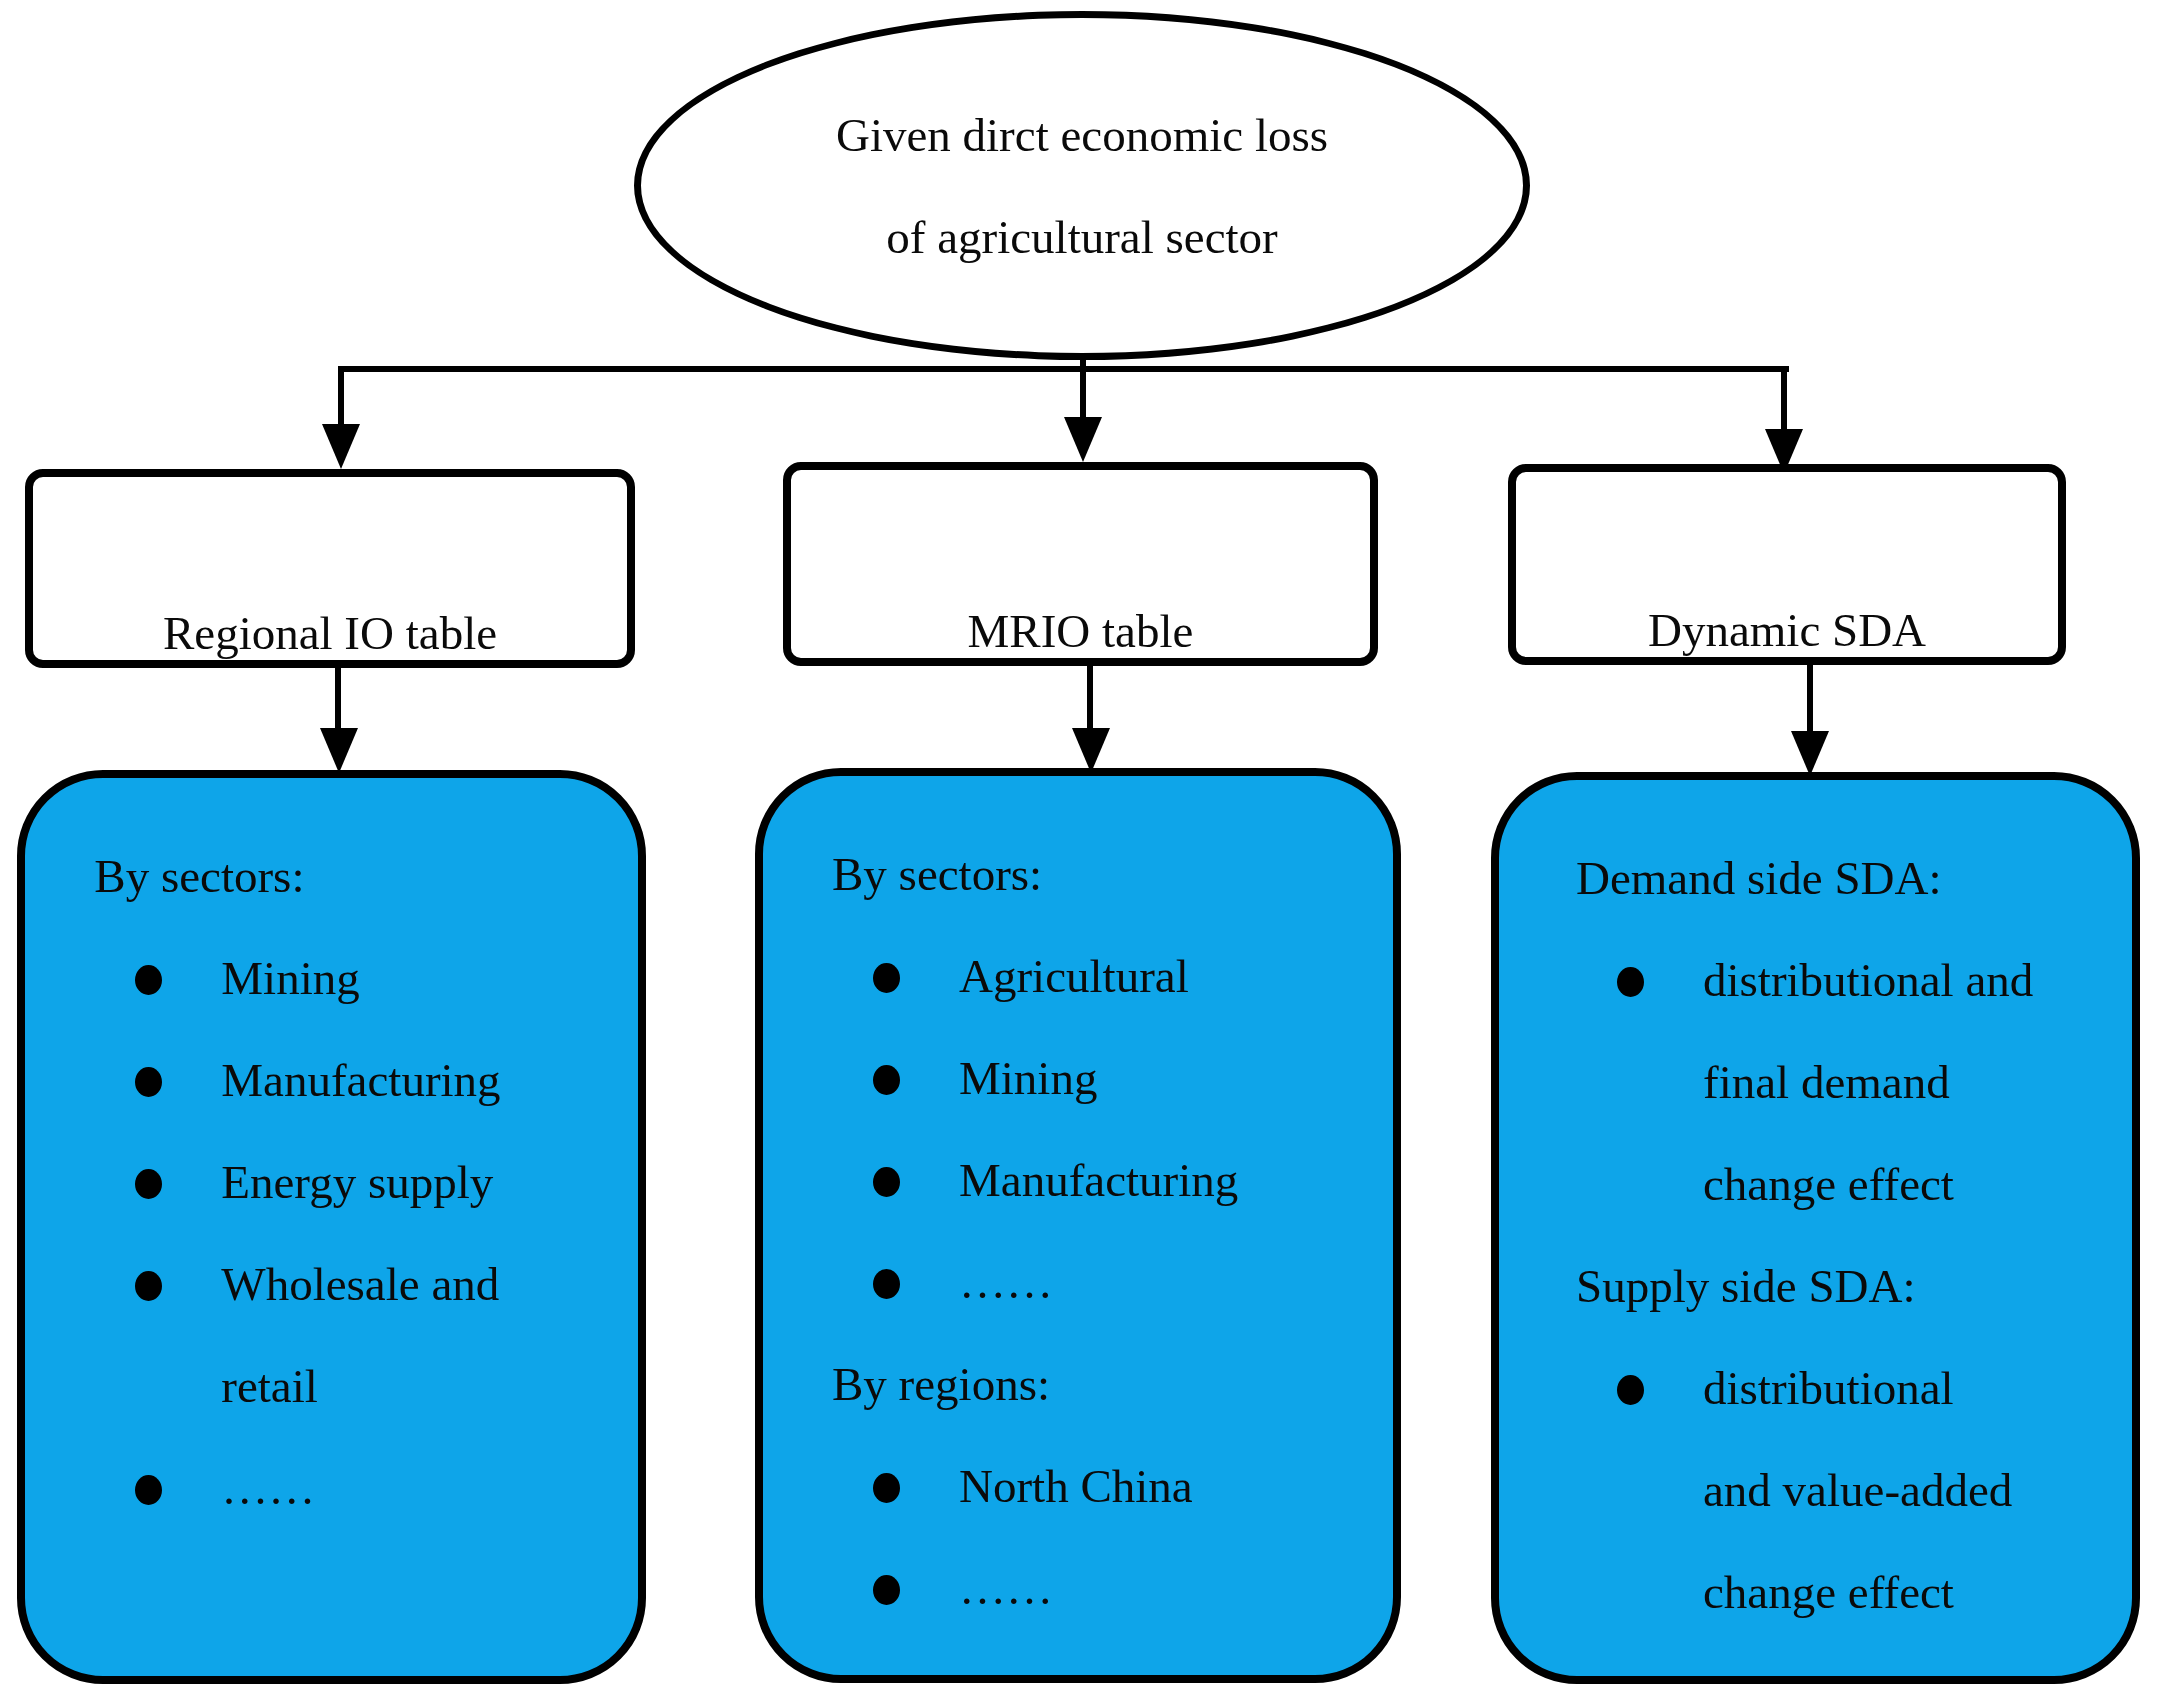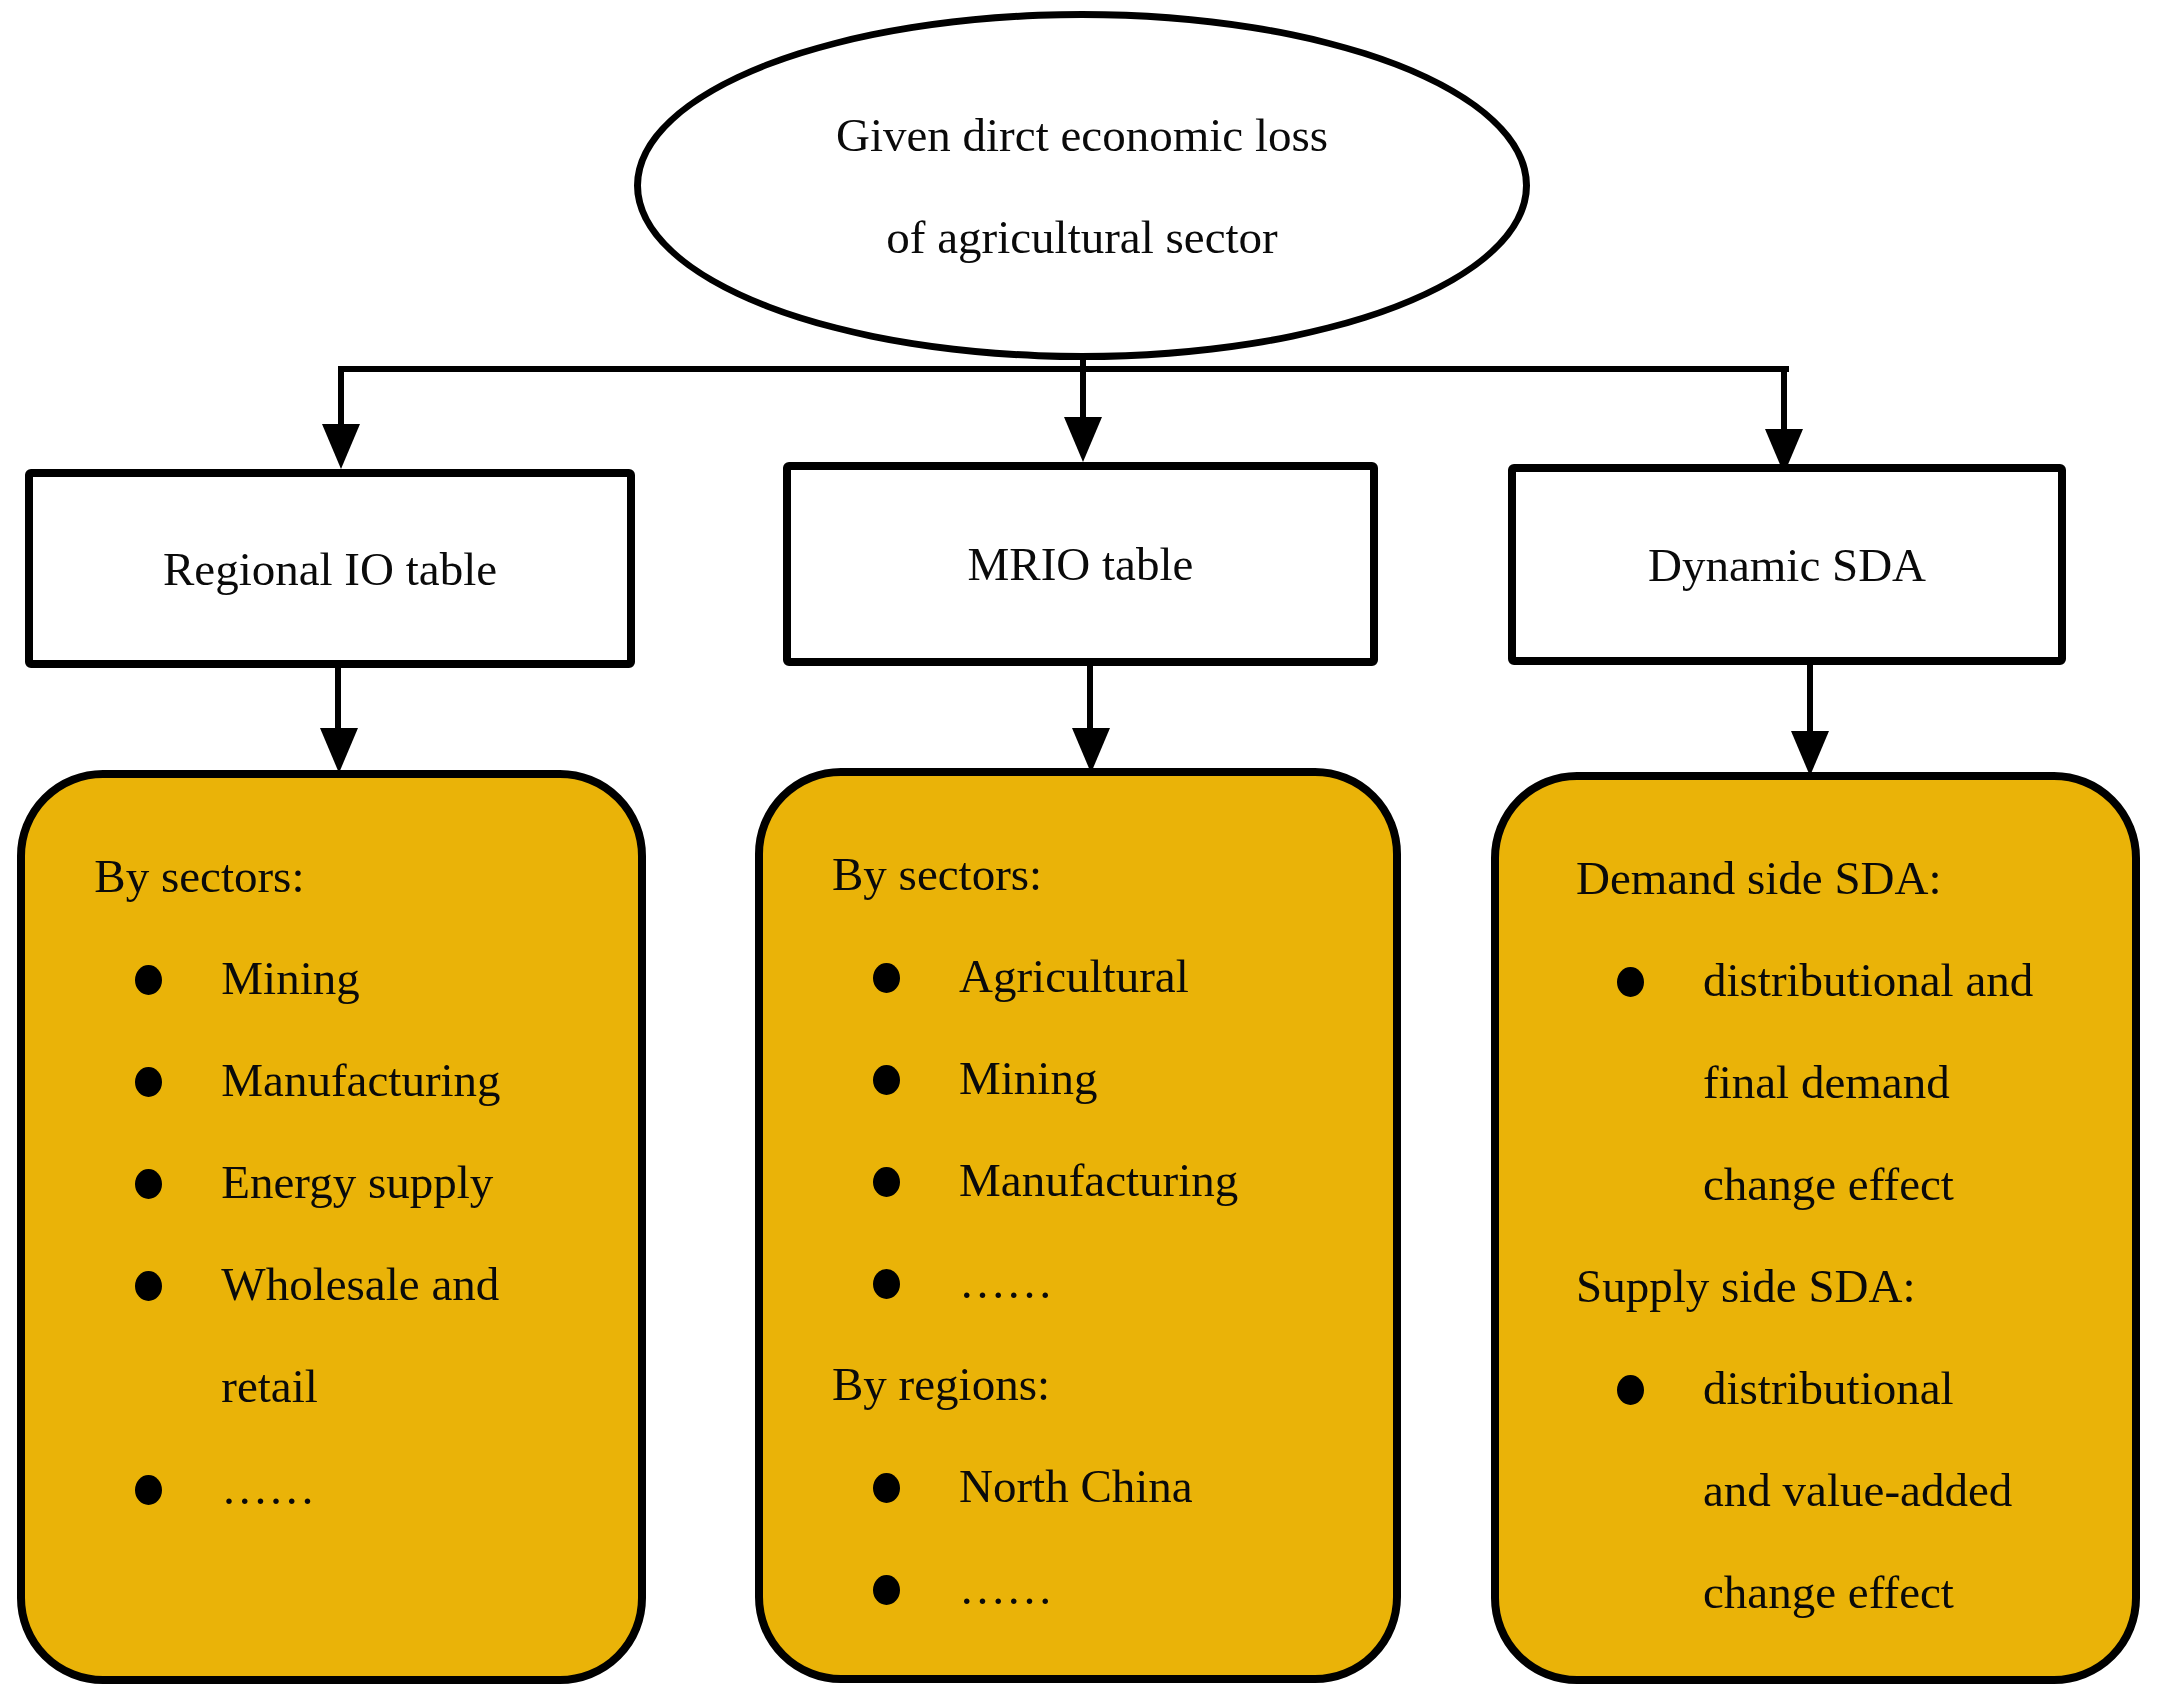--- a/index.html
+++ b/index.html
@@ -34,42 +34,42 @@
   .ellipse .tline {
     font-size: 47px;
     line-height: 102px;
     white-space: nowrap;
   }
 
   
   .lv1box {
     position: absolute;
     border: 8.6px solid #000;
-    border-radius: 6px;
+    border-radius: 18px;
     box-sizing: border-box;
     display: flex;
-    align-items: center;
+    align-items: flex-end;
     justify-content: center;
     background: #fff;
   }
   #box-regional { left: 25px;  top: 469px; width: 610px; height: 199px; }
   #box-mrio     { left: 783px; top: 462px; width: 595px; height: 204px; }
   #box-dynamic  { left: 1508px;top: 464px; width: 558px; height: 201px; }
   .lv1box .blabel {
     font-size: 47px;
     white-space: nowrap;
   }
 
   
   .lv2box {
     position: absolute;
     border: 8.6px solid #000;
     border-radius: 86px;
     box-sizing: border-box;
-    background: #eab308;
+    background: #0ea5e9;
     padding-top: 47px;
   }
   #detail-regional { left: 17.3px;   top: 770px; width: 629px; height: 914px; }
   #detail-mrio     { left: 755px;  top: 768px; width: 646px; height: 915px; }
   #detail-dynamic  { left: 1491px; top: 772px; width: 649px; height: 912px; padding-left: 8px; }
 
   .row {
     position: relative;
     height: 102px;
     line-height: 102px;

